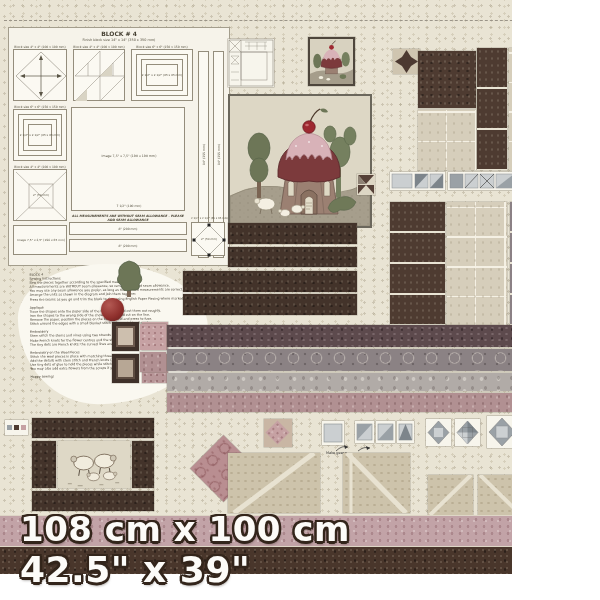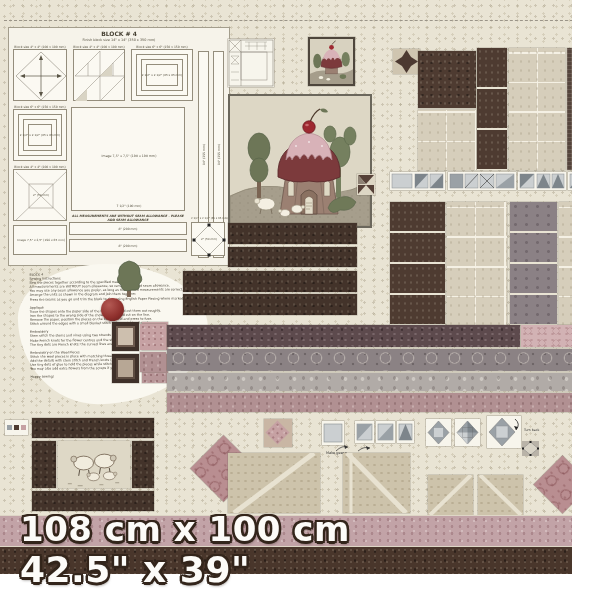--- a/index.html
+++ b/index.html
@@ -1,16 +1,16 @@
 <!DOCTYPE html>
 <html><head>
 <meta charset="utf-8">
 <style>
   html,body{margin:0;padding:0;background:#fff;}
-  #stage{position:relative;width:572px;height:600px;background:#fff;overflow:hidden;
+  #stage{position:relative;width:512px;height:600px;background:#fff;overflow:hidden;
          font-family:"DejaVu Sans",sans-serif;color:#3a352a;}
   .abs{position:absolute;}
   .piece{position:absolute;box-shadow:0 0 0 0.5px rgba(90,80,68,.35);}
   
   .fab-cream{background-color:#e9e4d4;
     background-image:radial-gradient(circle,rgba(150,140,115,.35) 1px,transparent 1.4px),
                      radial-gradient(circle,rgba(185,175,150,.4) 1px,transparent 1.3px);
     background-size:9px 11px,13px 7px;background-position:0 0,4px 3px;}
   .fab-brown{background-color:#4e3b31;
     background-image:radial-gradient(circle,rgba(235,225,205,.16) 1px,transparent 1.3px),

